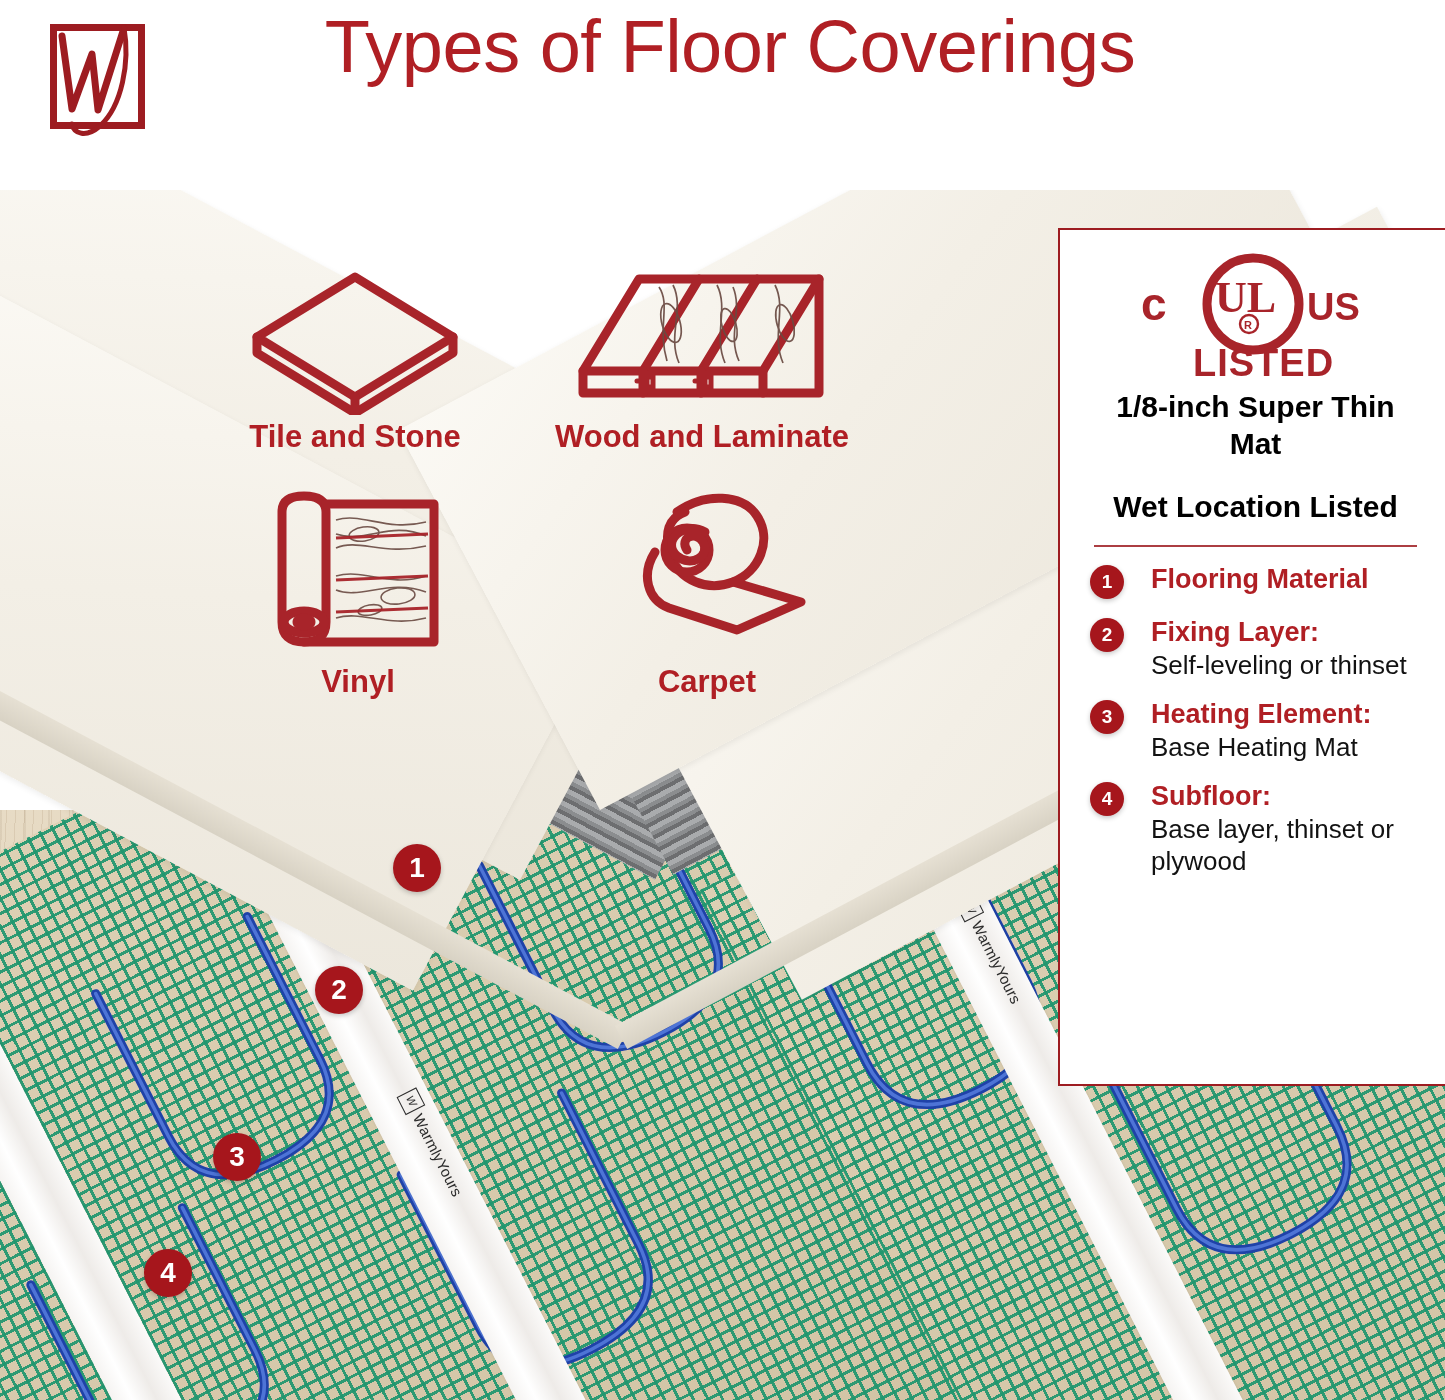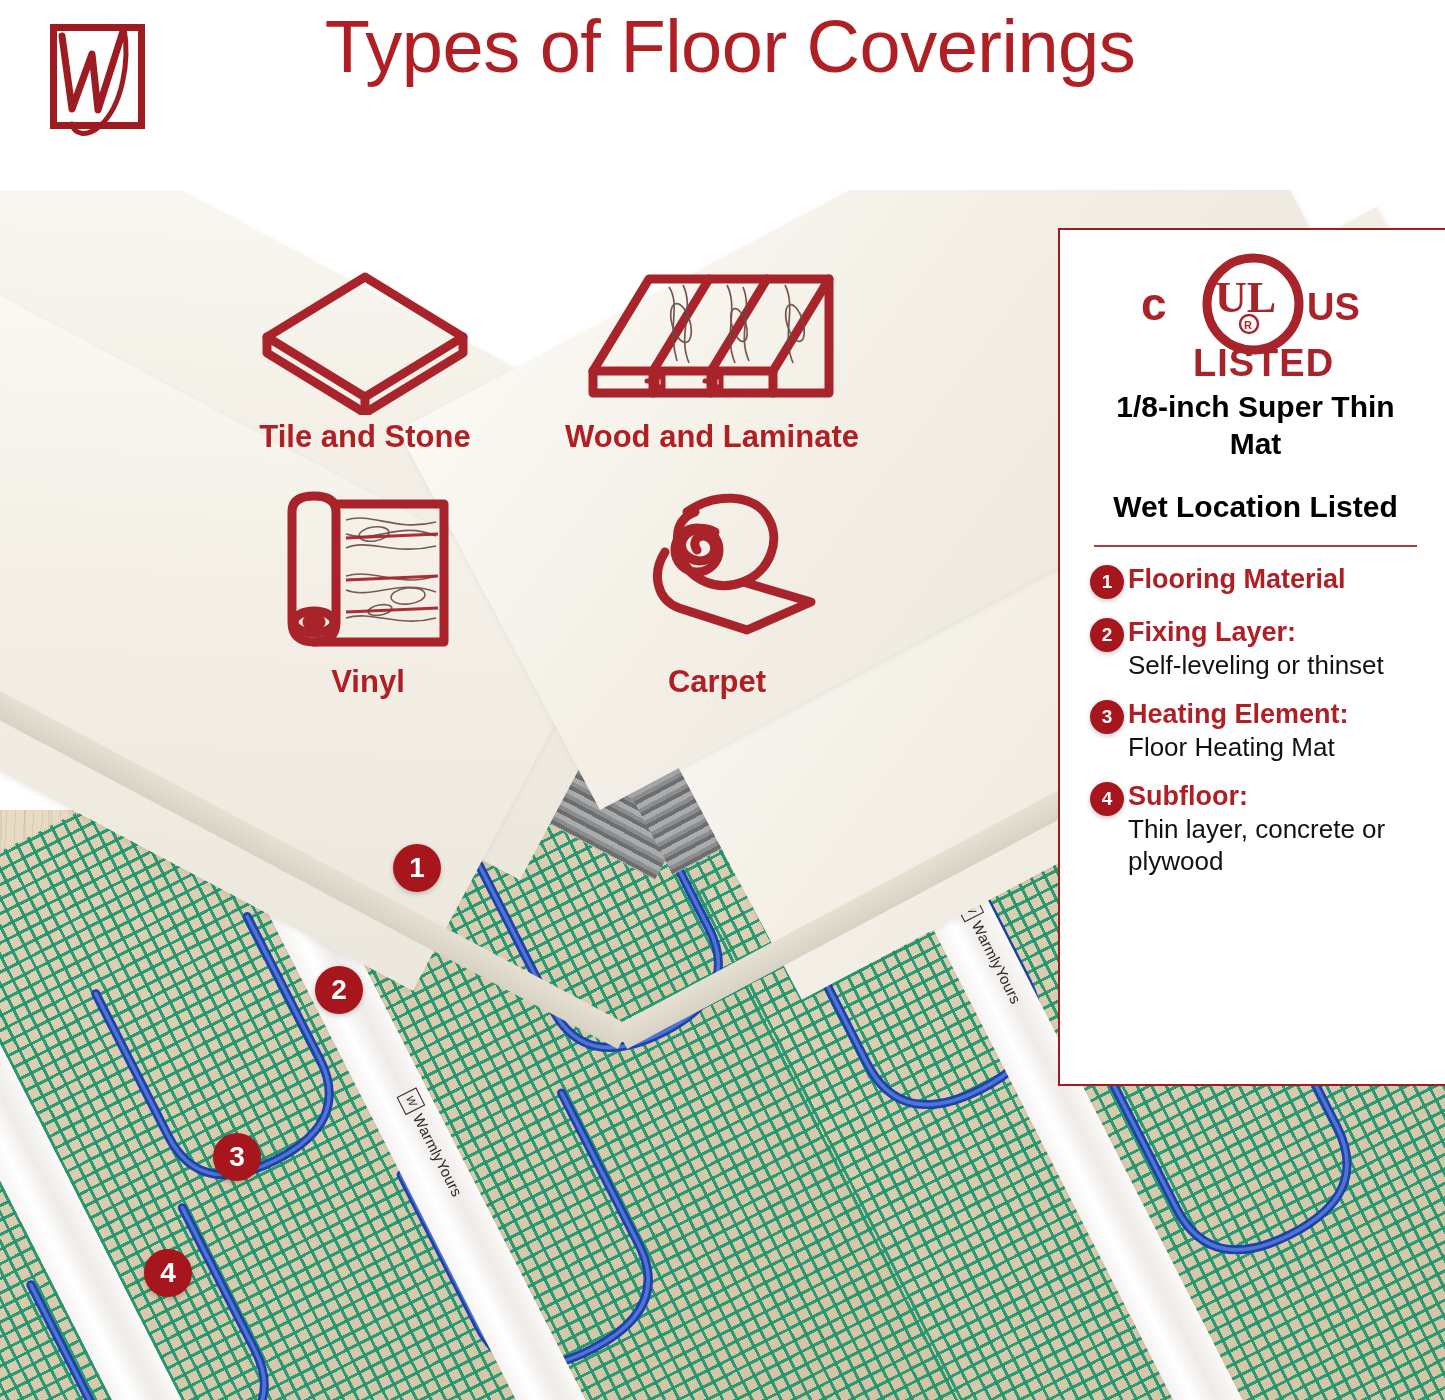--- a/index.html
+++ b/index.html
@@ -100,21 +100,21 @@
   
   .badge{
     position:absolute;border-radius:50%;background:#a6161c;color:#ffffff;
     font-family:"Liberation Sans", sans-serif;font-weight:bold;
     display:flex;align-items:center;justify-content:center;
     box-shadow:0 2px 5px rgba(0,0,0,.22);z-index:40;
   }
   .badge-photo{width:48px;height:48px;font-size:28px;}
 
   
-  #types{position:absolute;left:12px;top:255px;width:1040px;height:480px;z-index:45;}
+  #types{position:absolute;left:2px;top:255px;width:1040px;height:480px;z-index:45;}
   .type-item{position:absolute;text-align:center;}
   .type-label{
     font-family:"Liberation Sans", sans-serif;
     color:#b01f24;font-weight:bold;font-size:31px;line-height:36px;white-space:nowrap;margin-top:4px;
   }
   .type-icon{display:block;margin:0 auto;}
 
   
   #ul-panel{
     position:absolute;left:1058px;top:228px;width:387px;height:858px;
@@ -127,21 +127,21 @@
     color:#000000;font-weight:bold;font-size:30px;line-height:37px;text-align:center;
   }
   .ul-claims .blk{margin-top:26px;}
   #ul-divider{height:2px;background:#9d1c21;margin:20px 4px 16px 4px;opacity:.85;}
 
   .legend{margin-top:2px;}
   .legend-row{display:flex;align-items:flex-start;margin-bottom:17px;}
   .badge-legend{
     width:34px;height:34px;font-size:19px;flex:0 0 auto;margin-top:2px;position:relative;
   }
-  .legend-text{margin-left:4px;}
+  .legend-text{margin-left:27px;}
   .legend-title{
     font-family:"Liberation Sans", sans-serif;
     color:#b01f24;font-weight:bold;font-size:27px;line-height:33px;
   }
   .legend-desc{
     font-family:"Liberation Sans", sans-serif;
     color:#121212;font-size:26px;line-height:32px;font-weight:normal;
   }
 </style>
 </head>
@@ -371,30 +371,30 @@
           <div class="legend-desc">Self-leveling or thinset</div>
         </div>
       </div>
 
       <div class="legend-row">
         <div class="badge badge-legend">
           <span>3</span>
         </div>
         <div class="legend-text">
           <div class="legend-title">Heating Element:</div>
-          <div class="legend-desc">Floor Heating Mat</div>
+          <div class="legend-desc">Base Heating Mat</div>
         </div>
       </div>
 
       <div class="legend-row">
         <div class="badge badge-legend">
           <span>4</span>
         </div>
         <div class="legend-text">
           <div class="legend-title">Subfloor:</div>
-          <div class="legend-desc">Thin layer, concrete or plywood</div>
+          <div class="legend-desc">Base layer, thinset or plywood</div>
         </div>
       </div>
 
     </div>
   </div>
 
 </div>
 
 </body></html>

